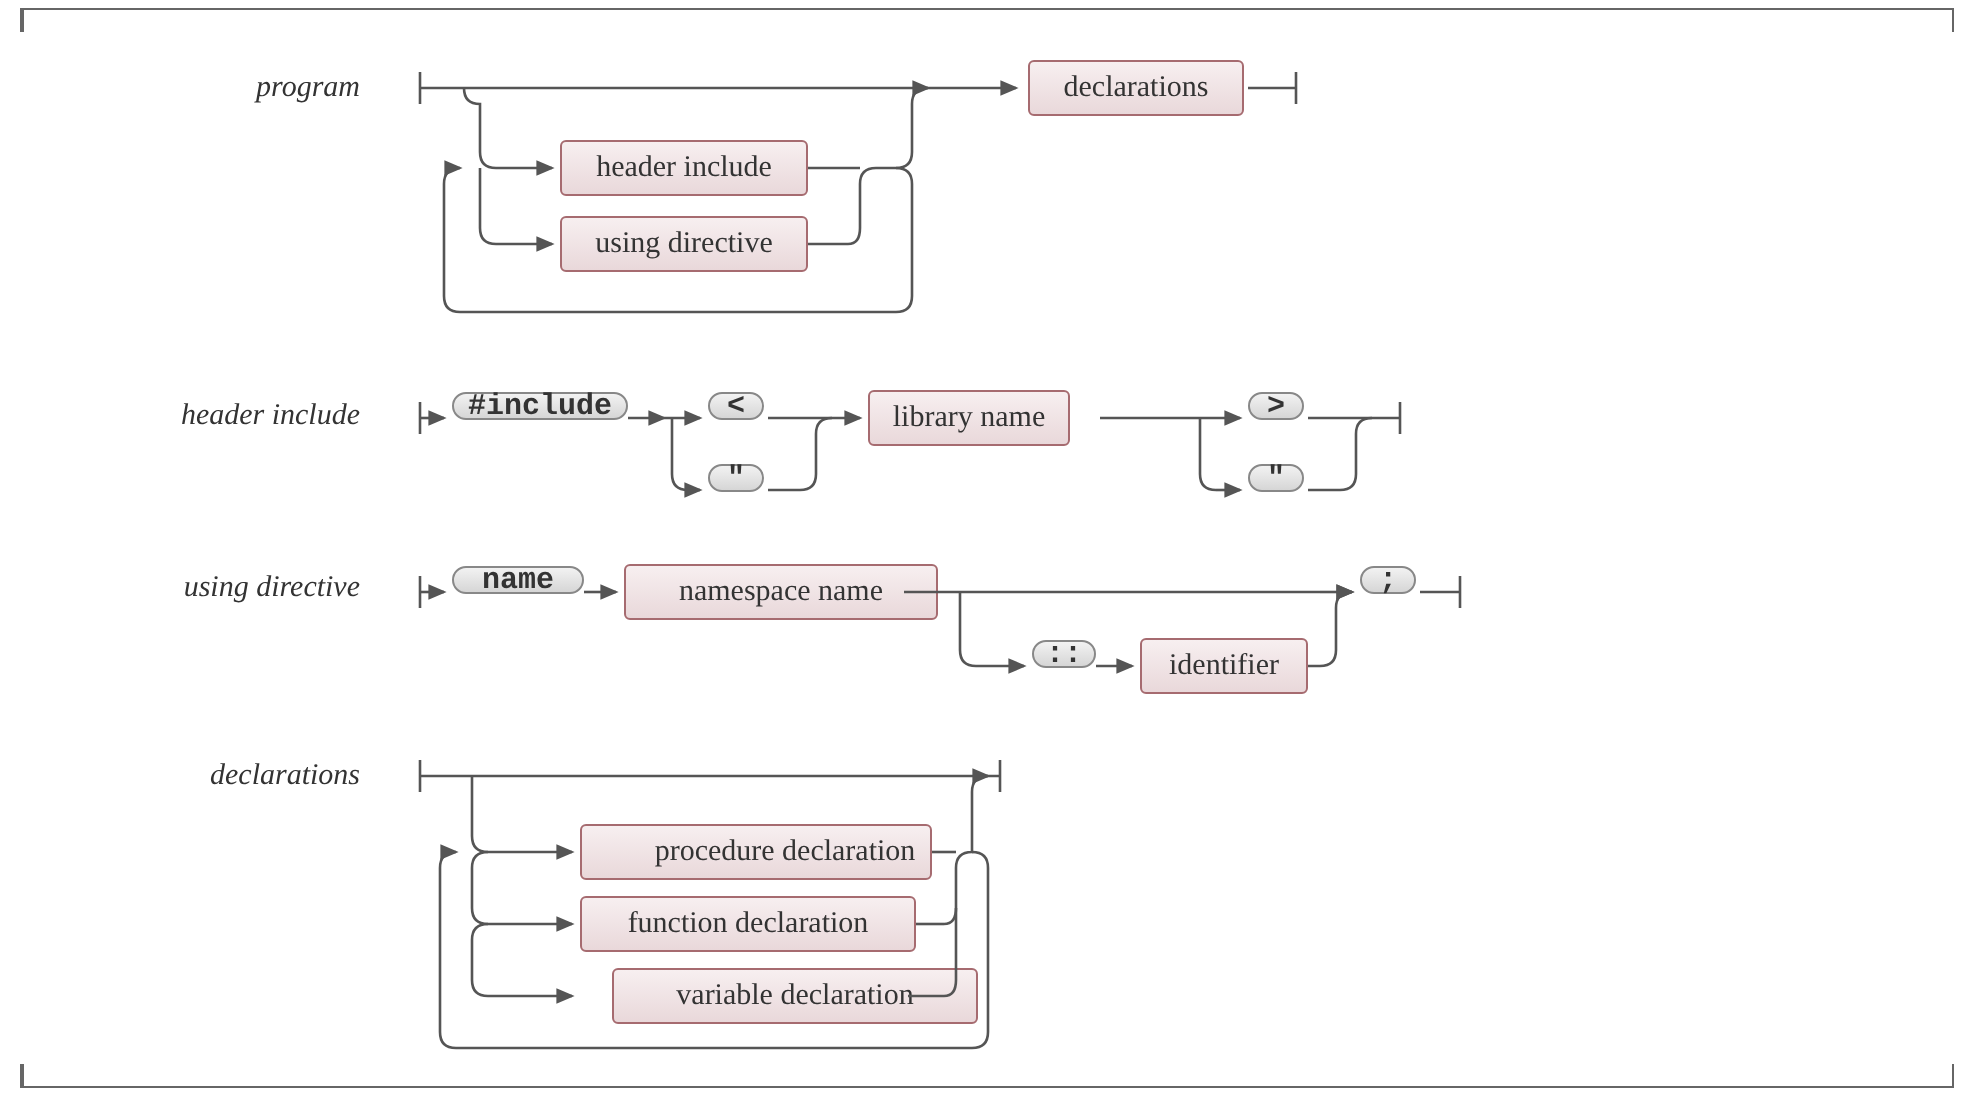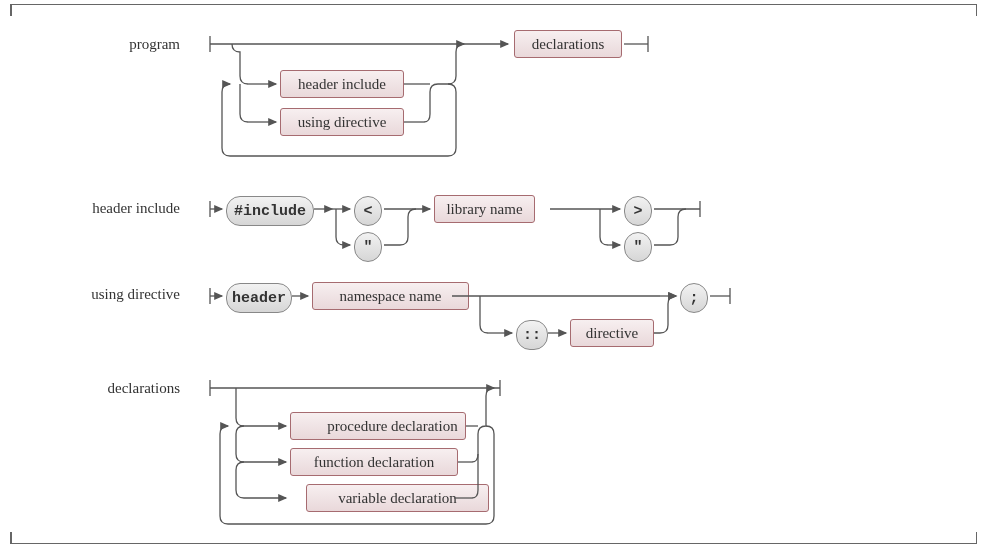--- a/index.html
+++ b/index.html
@@ -33,20 +33,21 @@
   .hook-br { right: 10px; bottom: 4px; }
 
   svg.diagram {
     position: absolute;
     left: 0; top: 0;
     width: 987px; height: 548px;
   }
 
   .rule-label {
     position: absolute;
+    font-style: italic;
     color: #333;
     text-align: right;
     width: 160px;
   }
 
   .node {
     position: absolute;
     box-sizing: border-box;
     text-align: center;
     display: flex;
@@ -63,21 +64,21 @@
     height: 28px;
     padding: 0 10px;
   }
   .term {
     background: linear-gradient(#f2f2f2, #d6d6d6);
     border: 1.5px solid #888;
     border-radius: 14px;
     font-family: "Courier New", monospace;
     font-weight: bold;
     color: #333;
-    height: 30px;
+    height: 14px;
     padding: 0 10px;
   }
   .term.small { min-width: 28px; padding: 0 6px; }
 
 </style>
 </head>
 <body>
 
 <div class="frame"></div>
 <div class="hook-tl"></div>
@@ -94,24 +95,24 @@
 <div class="node nonterm" style="left:280px; top:108px; width:124px;">using directive</div>
 <div class="node nonterm" style="left:514px; top:30px;  width:108px;">declarations</div>
 
 <div class="node term" style="left:226px; top:196px; width:88px;">#include</div>
 <div class="node term small" style="left:354px; top:196px;">&lt;</div>
 <div class="node term small" style="left:354px; top:232px;">"</div>
 <div class="node nonterm" style="left:434px; top:195px; width:101px;">library name</div>
 <div class="node term small" style="left:624px; top:196px;">&gt;</div>
 <div class="node term small" style="left:624px; top:232px;">"</div>
 
-<div class="node term" style="left:226px; top:283px; width:66px;">header</div>
+<div class="node term" style="left:226px; top:283px; width:66px;">name</div>
 <div class="node nonterm" style="left:312px; top:282px; width:157px;">namespace name</div>
 <div class="node term small" style="left:516px; top:320px;">::</div>
-<div class="node nonterm" style="left:570px; top:319px; width:84px;">directive</div>
+<div class="node nonterm" style="left:570px; top:319px; width:84px;">identifier</div>
 <div class="node term small" style="left:680px; top:283px;">;</div>
 
 <div class="node nonterm" style="left:290px; top:412px; width:176px;padding-left:39px;">procedure declaration</div>
 <div class="node nonterm" style="left:290px; top:448px; width:168px;">function declaration</div>
 <div class="node nonterm" style="left:306px; top:484px; width:183px;">variable declaration</div>
 
 <svg class="diagram">
   <defs>
     <marker id="arr" markerWidth="8" markerHeight="8" refX="6" refY="3" orient="auto">
       <path d="M0,0 L7,3 L0,6 Z" fill="#555"></path>

